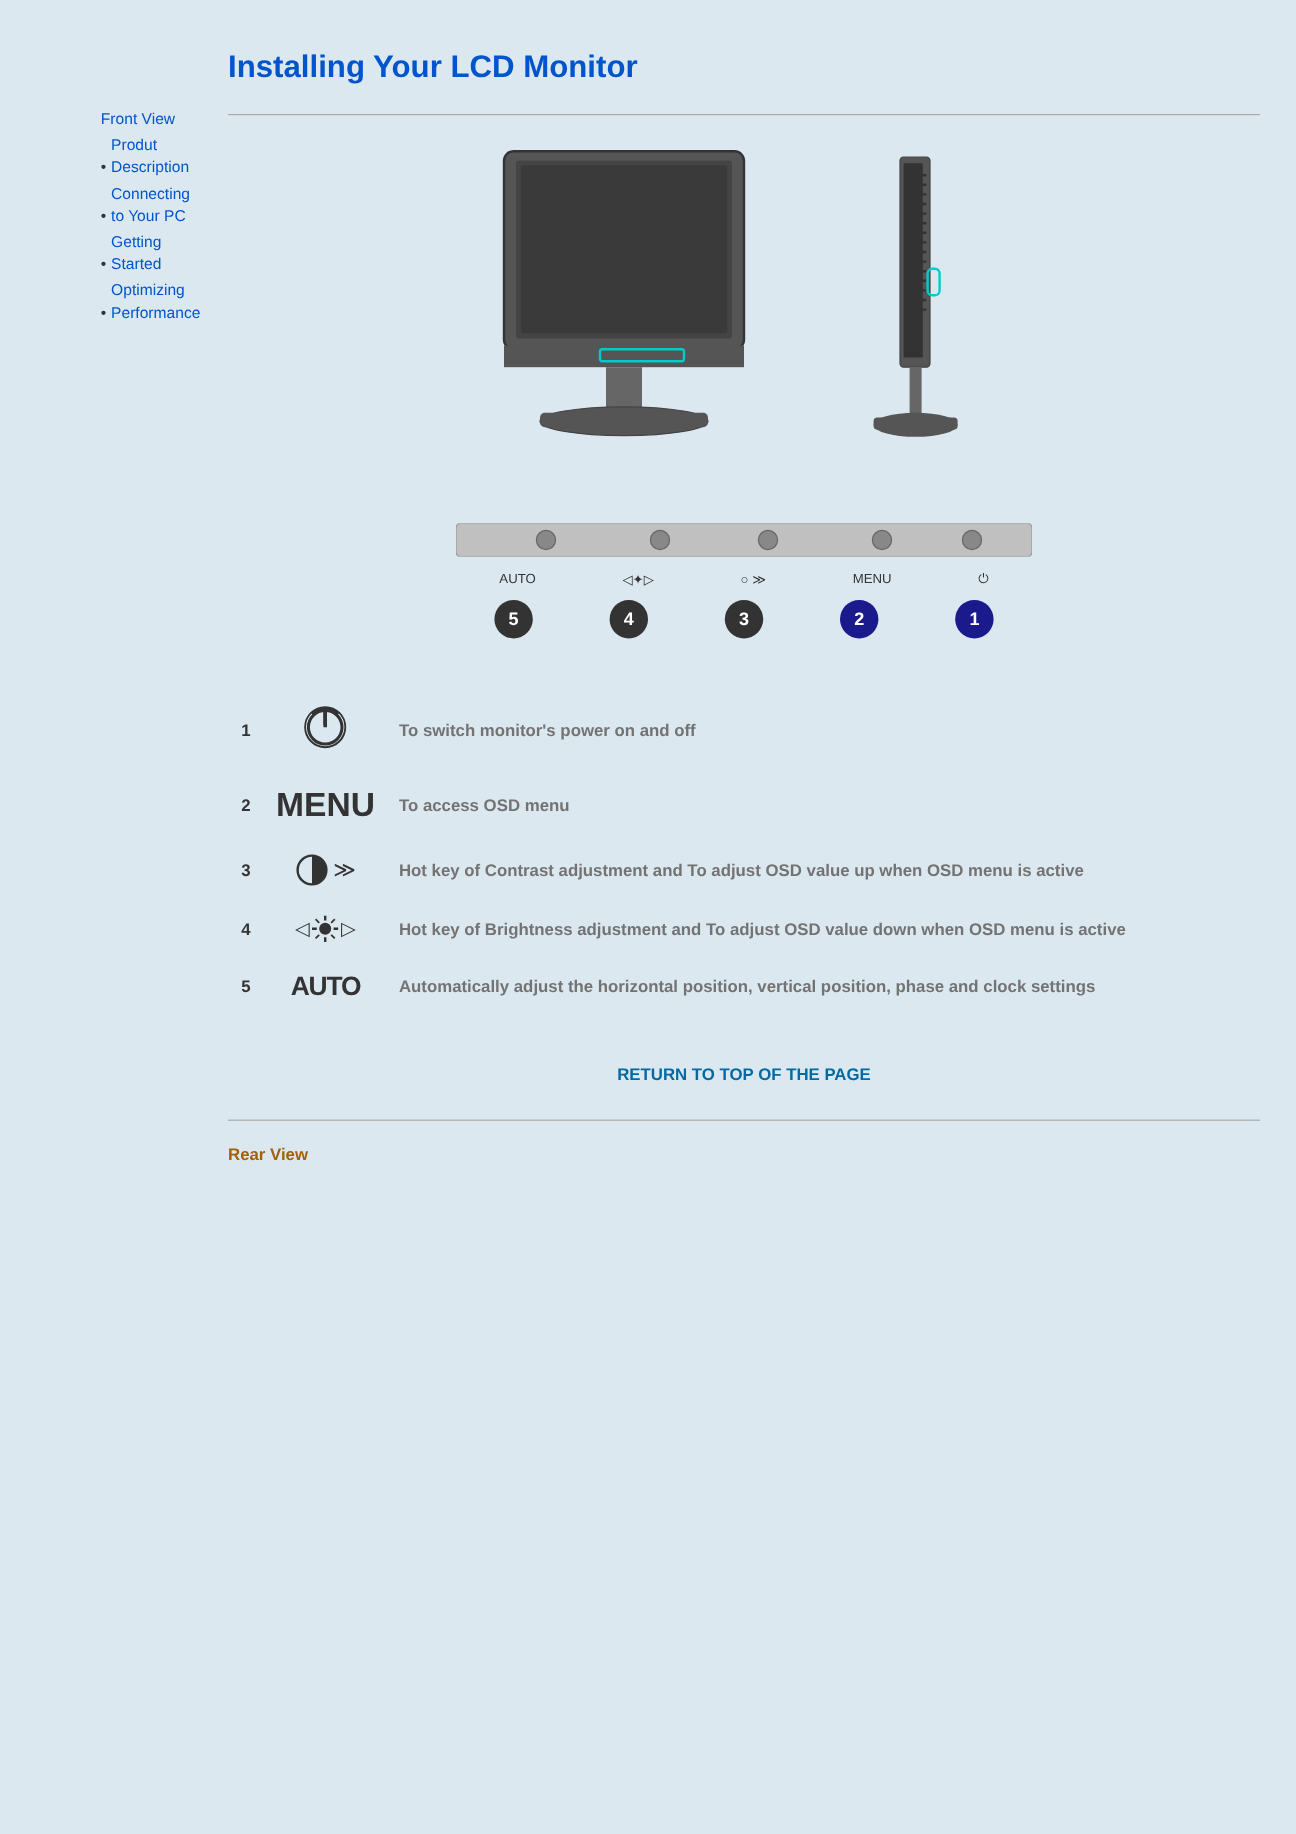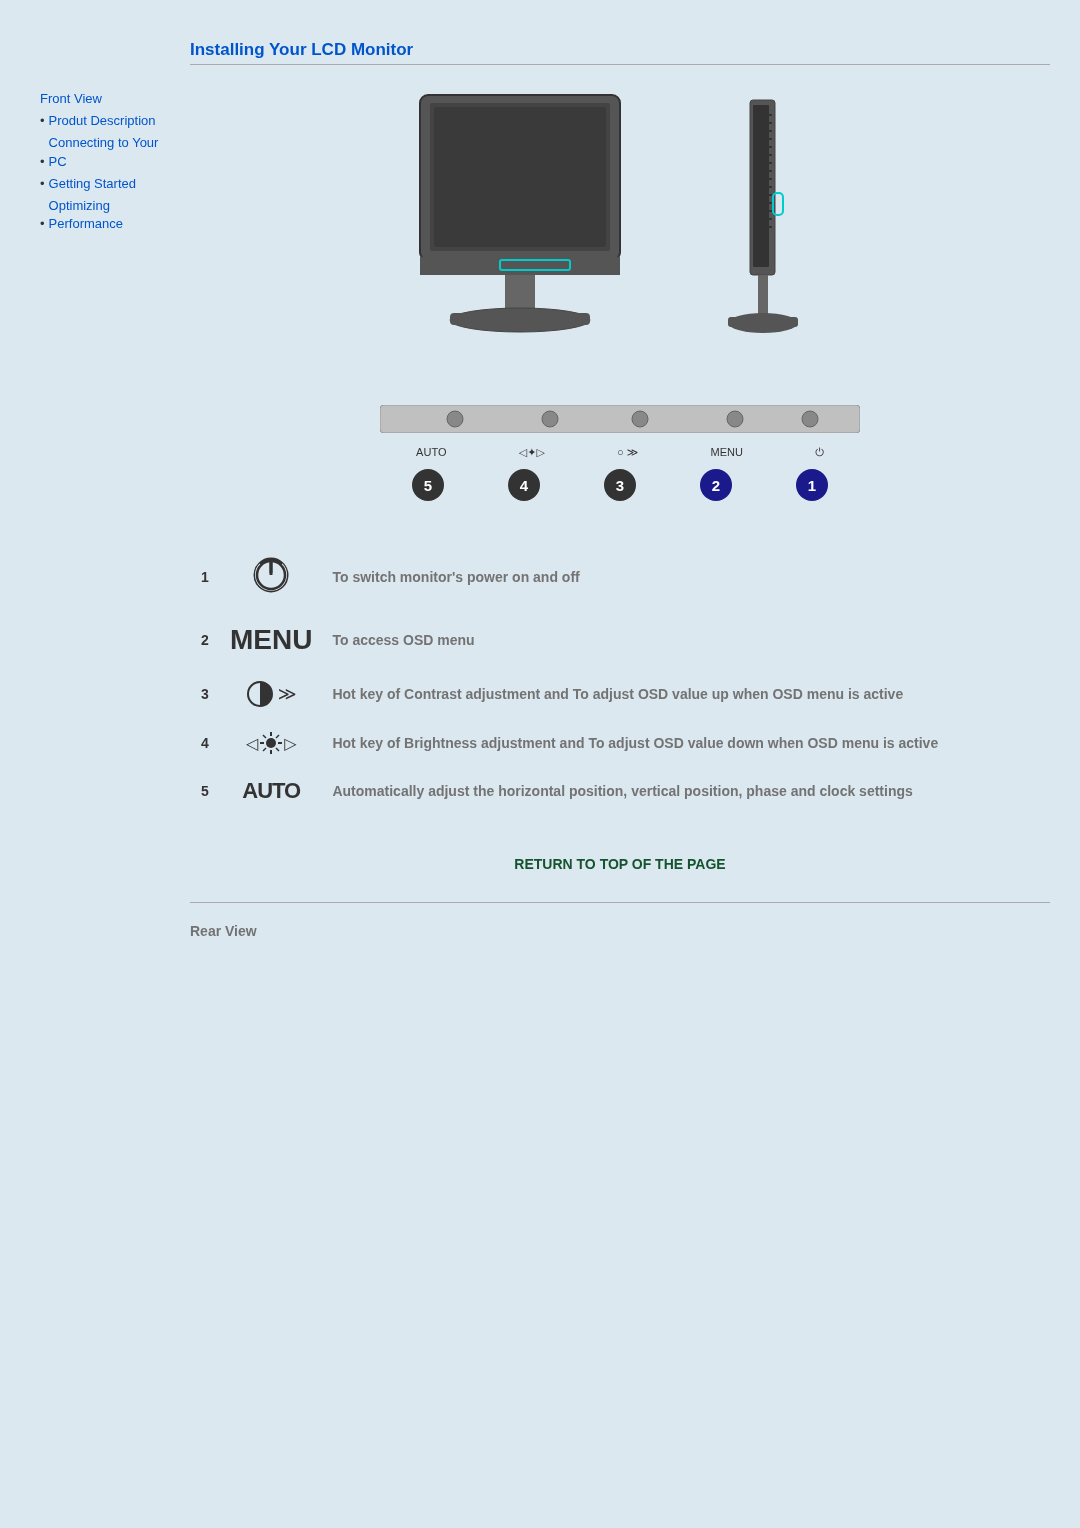--- a/index.html
+++ b/index.html
@@ -20,40 +20,41 @@
       width: 130px;
       flex-shrink: 0;
       padding-top: 50px;
     }
     .sidebar-item {
       font-size: 13px;
       color: #0055cc;
       margin-bottom: 4px;
       cursor: pointer;
       line-height: 1.4;
+      margin-left: 44px;
     }
     .sidebar-item.bullet {
       display: flex;
       align-items: flex-end;
       gap: 4px;
     }
     .sidebar-item.bullet::before {
       content: '•';
       color: #333;
       flex-shrink: 0;
     }
     .main-content {
       flex: 1;
       padding-left: 20px;
     }
     .page-title {
-      font-size: 17px;
+      font-size: 26px;
       font-weight: bold;
       color: #0055cc;
-      margin-bottom: 4px;
+      margin-bottom: 24px;
     }
     .divider {
       border: none;
       border-top: 1px solid #aaa;
       margin-bottom: 20px;
     }
     .section-title {
       font-size: 16px;
       font-weight: bold;
       color: #0055cc;
@@ -114,32 +115,32 @@
     .feature-desc {
       font-size: 14px;
       font-weight: bold;
       color: #737373;
     }
     .return-link {
       text-align: center;
       margin: 20px 0 30px 0;
     }
     .return-link a {
-      color: #14532d;
+      color: #0369a1;
       font-weight: bold;
       font-size: 14px;
       text-decoration: none;
     }
     .divider-bottom {
       border: none;
       border-top: 1px solid #aaa;
       margin-bottom: 20px;
     }
     .rear-view-link {
-      color: #737373;
+      color: #a16207;
       font-size: 14px;
       font-weight: bold;
       cursor: pointer;
     }
   </style>
 </head>
 <body>
 
 <div class="page-wrapper">
 

